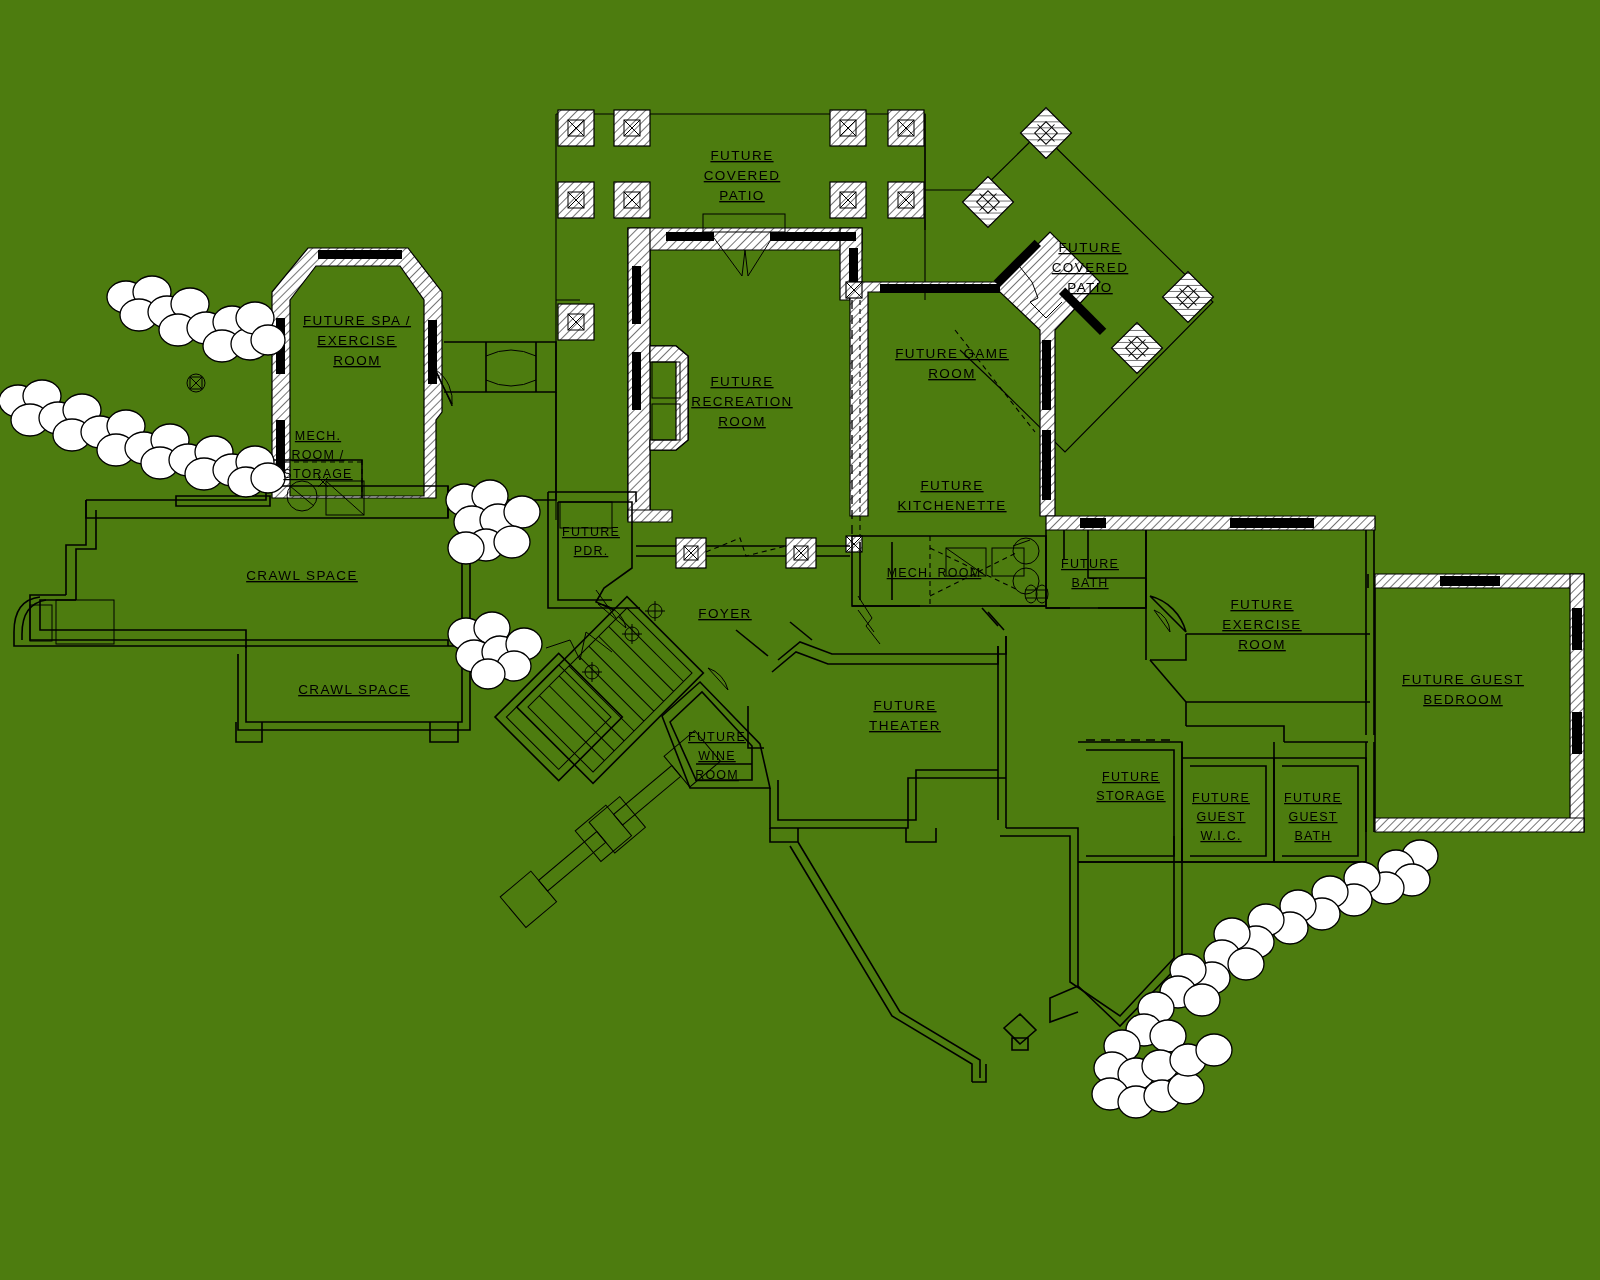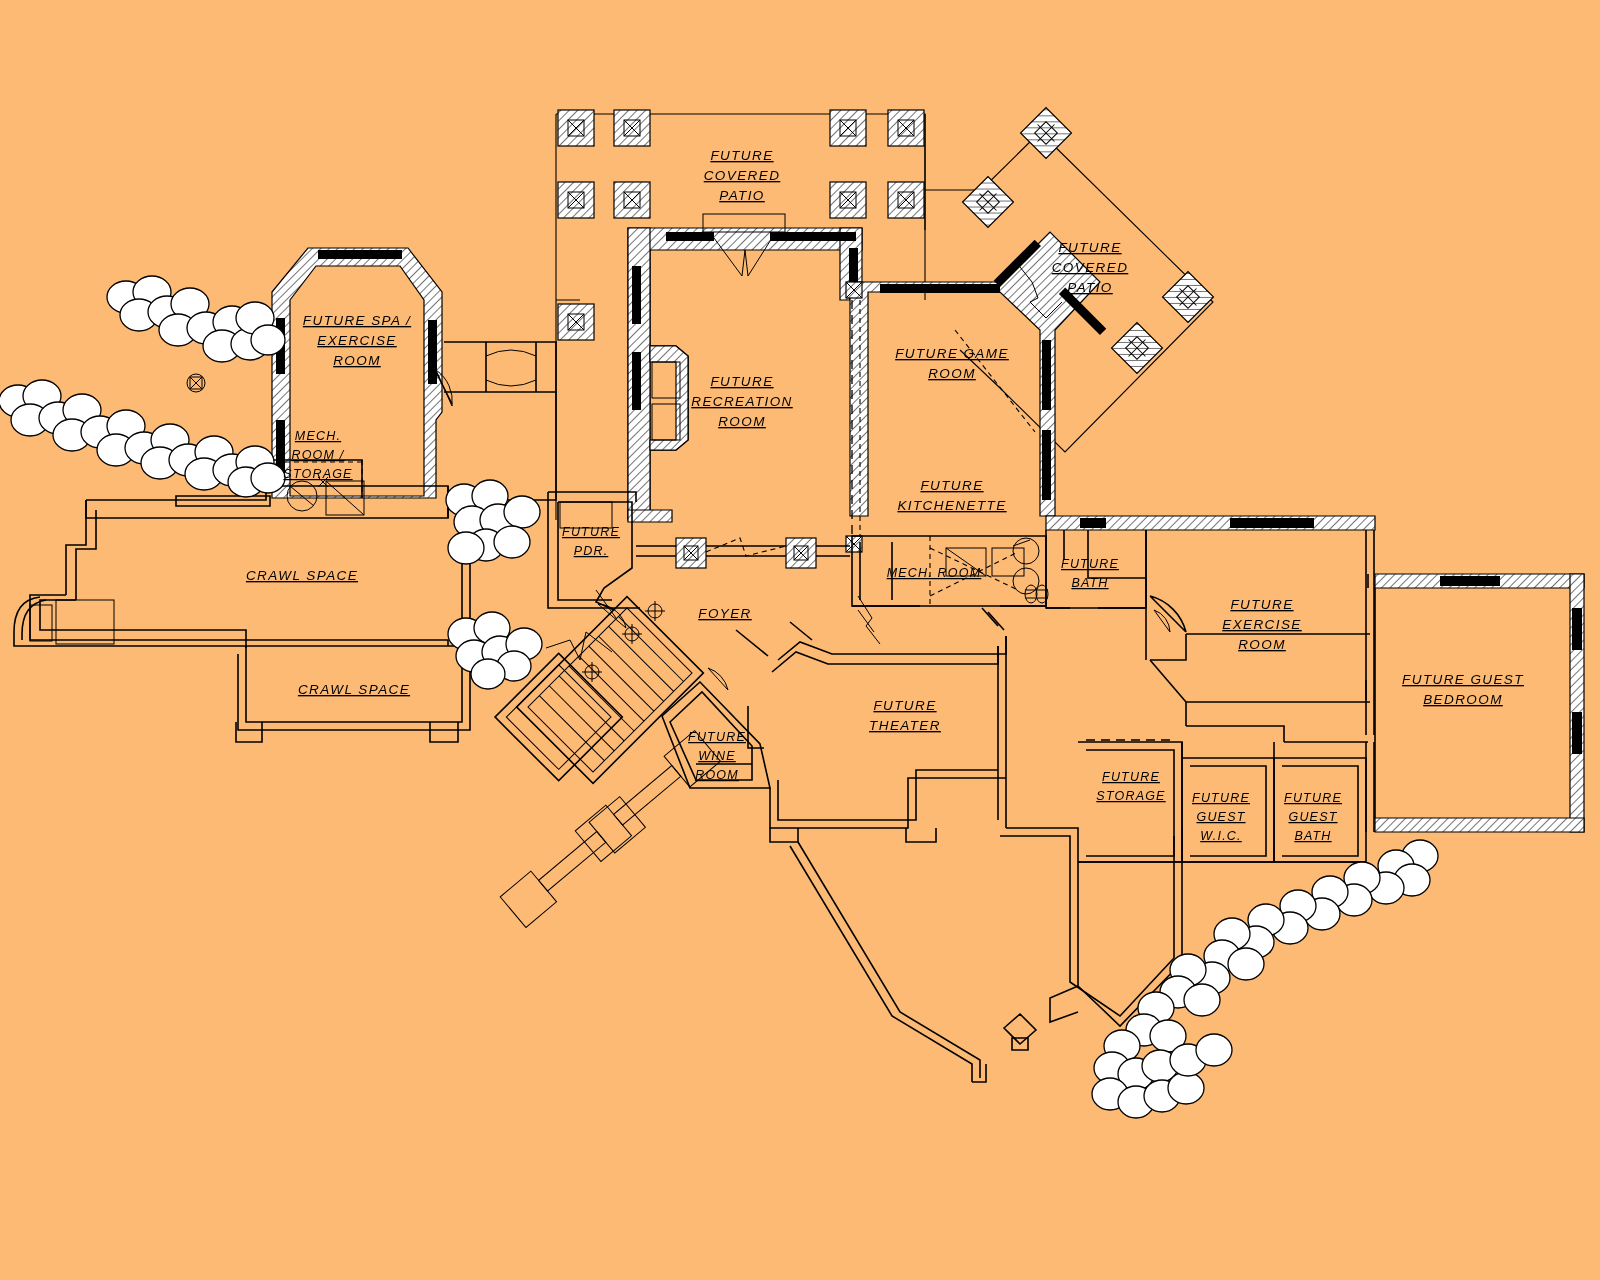--- a/index.html
+++ b/index.html
@@ -1,17 +1,17 @@
 <!DOCTYPE html>
 <html><head>
 <meta charset="utf-8">
 <style>
   html,body{margin:0;padding:0;background:#ffffff;}
   body{width:1600px;height:1280px;overflow:hidden;font-family:"Liberation Sans",sans-serif;}
-  #plan-root{position:relative;width:1600px;height:1280px;background:#fdba74;font-style:italic;}
+  #plan-root{position:relative;width:1600px;height:1280px;background:#4d7c0f;}
   svg#floorplan{position:absolute;left:0;top:0;width:1600px;height:1280px;display:block;}
   .lbl{font-family:"Liberation Sans",sans-serif;font-size:13.5px;letter-spacing:1.4px;
        fill:#000;text-anchor:middle;font-weight:500;}
   .lbl-sm{font-size:12.5px;letter-spacing:1.2px;}
   .lbl-u{text-decoration:underline;}
   .wall-thin{fill:none;stroke:#000;stroke-width:1.6;}
   .wall-hair{fill:none;stroke:#000;stroke-width:1.1;}
   .wall-fill{fill:#000;stroke:none;}
   .hatchwall{fill:url(#hatch45);stroke:#000;stroke-width:1.2;}
   .dash{fill:none;stroke:#000;stroke-width:1.3;stroke-dasharray:9 6;}

